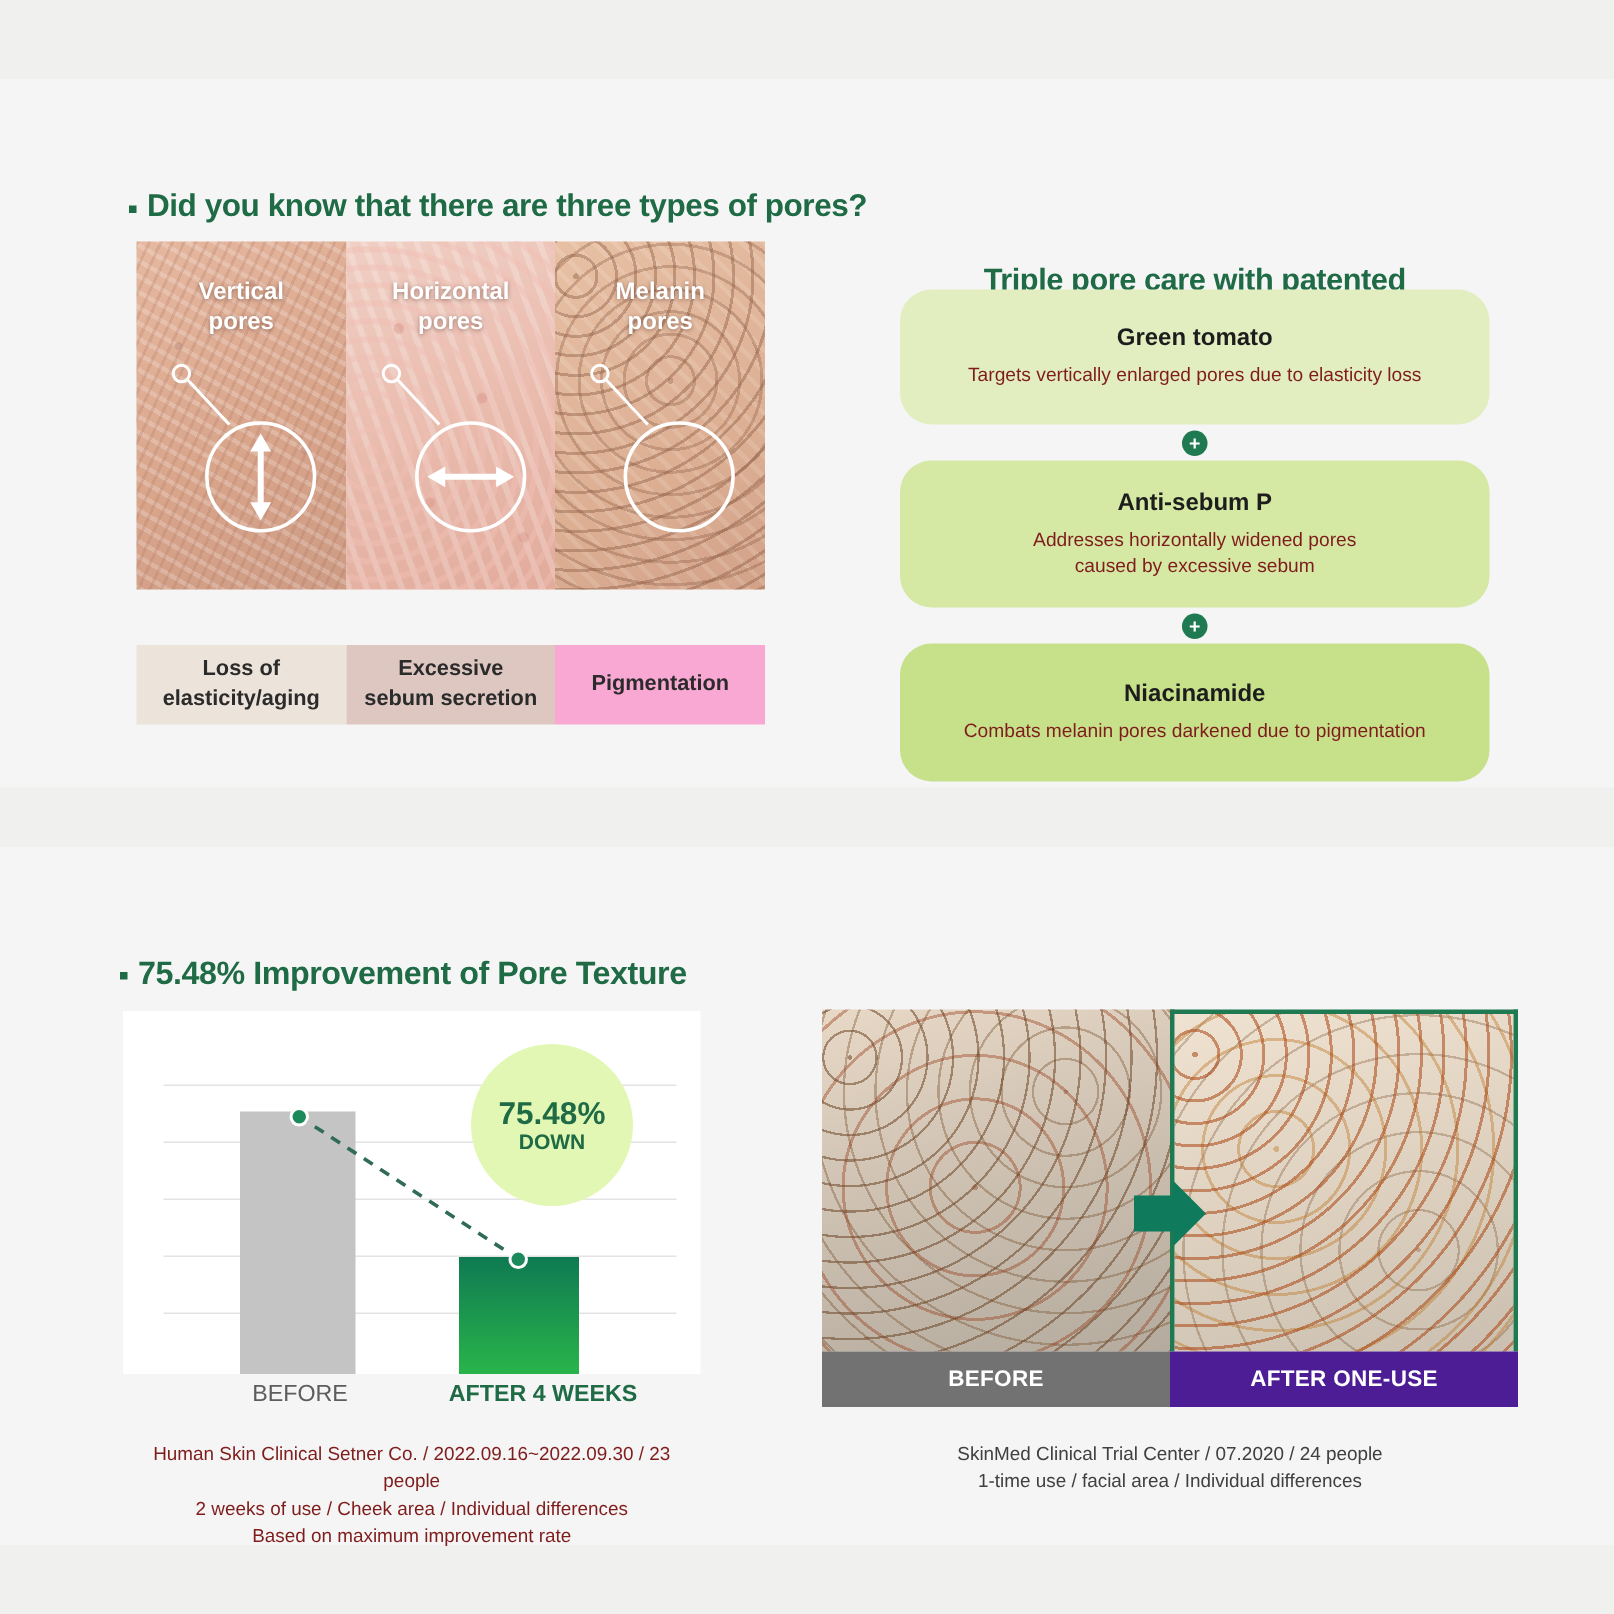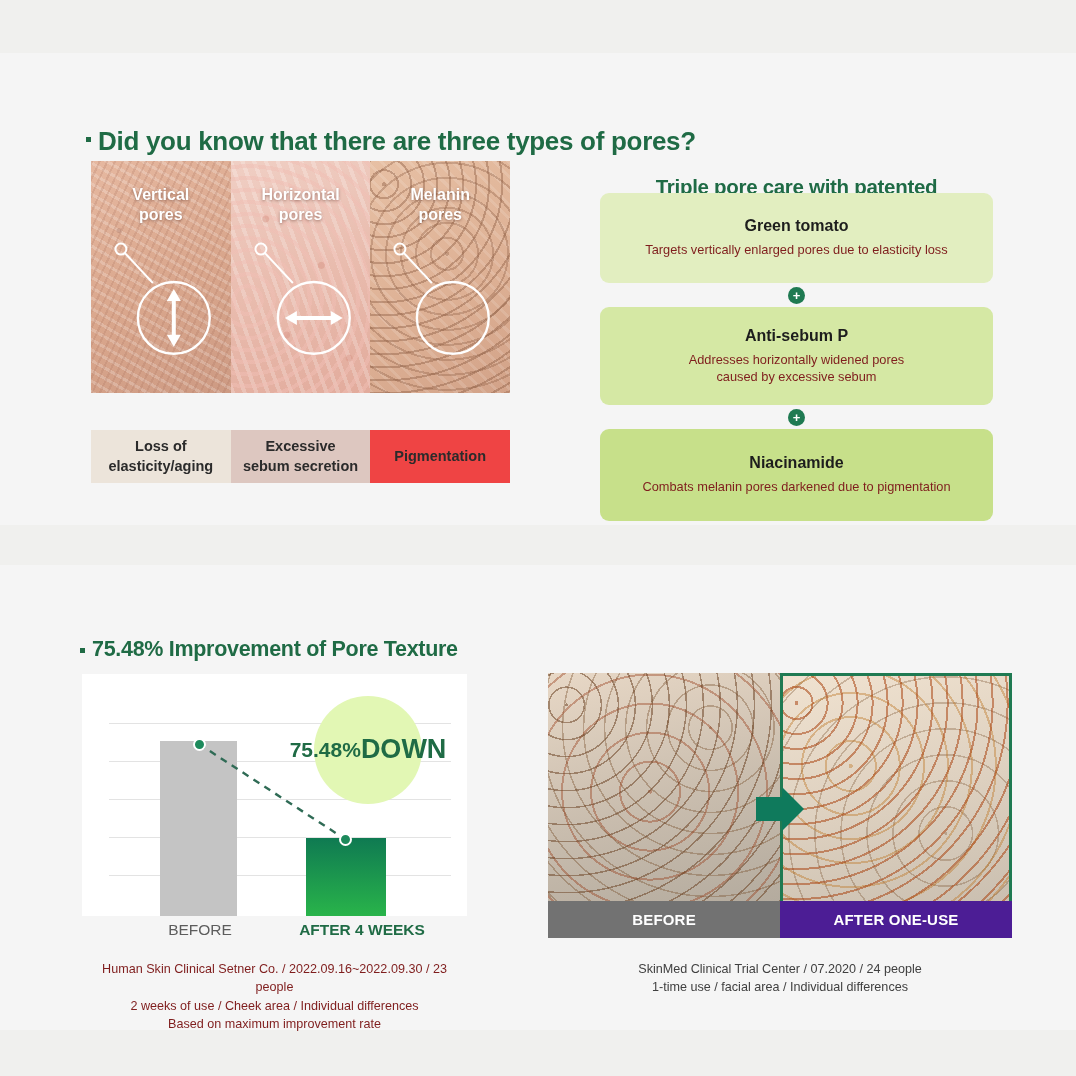--- a/index.html
+++ b/index.html
@@ -24,21 +24,21 @@
   .heading{
     color:#1f6b45;
     font-weight:bold;
     letter-spacing:-0.3px;
     display:flex;align-items:flex-start;
   }
   .bullet-sq{
     display:inline-block;width:5px;height:5px;background:#1f6b45;
     margin-right:7px;margin-top:11px;flex:none;
   }
-  #pores-heading{left:86px;top:126px;font-size:26px;}
+  #pores-heading{left:86px;top:126px;font-size:21px;}
   #improve-heading{left:80px;top:637px;font-size:21.5px;}
   #triple-heading{
     left:600px;top:126px;width:393px;text-align:center;
     color:#1f6b45;font-weight:bold;font-size:20.5px;line-height:1.26;
     letter-spacing:-0.3px;
     margin-top:48px;
   }
 
   
   #pore-strip{left:91px;top:161px;width:419px;height:322px;display:flex;}
@@ -76,26 +76,26 @@
     text-shadow:0 1px 3px rgba(90,50,40,.55);
   }
   .pore-svg{position:absolute;left:0;top:0;width:100%;height:100%;}
   .pore-cap{
     flex:1;display:flex;align-items:center;justify-content:center;text-align:center;
     font-weight:bold;font-size:14.5px;line-height:1.32;color:#2b2b2b;
     padding:0 6px;box-sizing:border-box;
   }
   .pore-col:nth-child(1) .pore-cap{background:#ece4da;}
   .pore-col:nth-child(2) .pore-cap{background:#ddc7c0;}
-  .pore-col:nth-child(3) .pore-cap{background:#ef4444;text-align:right;}
+  .pore-col:nth-child(3) .pore-cap{background:#f9a8d4;text-align:right;}
 
   
   #ingredients{left:600px;top:193px;width:393px;}
   .ing-card{
-    border-radius:9px;text-align:center;box-sizing:border-box;
+    border-radius:21px;text-align:center;box-sizing:border-box;
     display:flex;flex-direction:column;align-items:center;justify-content:center;
   }
   .ing-card.c0{background:#e2eec0;height:90px;}
   .ing-card.c1{background:#d5e8a4;height:98px;}
   .ing-card.c2{background:#c7e08a;height:92px;}
   .ing-name{font-weight:bold;font-size:16px;color:#1d1d1d;margin-bottom:6px;}
   .ing-desc{font-size:12.8px;color:#7f1d1d;line-height:1.35;}
   .plus-wrap{height:24px;display:flex;align-items:center;justify-content:center;}
   .plus{
     width:17px;height:17px;border-radius:50%;background:#1f7a52;color:#fff;
@@ -108,25 +108,25 @@
   .gridline{position:absolute;left:27px;right:16px;height:1px;background:#e3e3e3;}
   .bar{position:absolute;bottom:0;}
   .bar-before{left:78px;width:77px;height:175px;background:#c4c4c4;}
   .bar-after{left:224px;width:80px;height:78px;background:linear-gradient(180deg,#0f7a52,#29b44a);}
   .dot{
     position:absolute;width:13px;height:13px;border-radius:50%;
     background:#1d8a5c;border:2.5px solid #fff;box-sizing:border-box;
   }
   .badge{
     position:absolute;left:232px;top:22px;width:108px;height:108px;border-radius:50%;
-    background:#e2f7b4;display:flex;flex-direction:row;align-items:center;justify-content:center;
+    background:#e2f7b4;display:flex;flex-direction:column;align-items:center;justify-content:center;
     color:#1f6b45;font-weight:bold;line-height:1.1;
   }
   .badge .b1{font-size:21px;}
-  .badge .b2{font-size:27px;}
+  .badge .b2{font-size:14px;}
   .axis-labels{position:absolute;left:82px;top:921px;width:385px;}
   .axis-lab{position:absolute;font-weight:bold;}
   .lab-before{left:38px;width:160px;text-align:center;color:#5d5d5d;font-size:15.5px;font-weight:normal;}
   .lab-after{left:180px;width:200px;text-align:center;color:#1f6b45;font-size:15.5px;}
   .footnote{
     position:absolute;text-align:center;color:#7f1d1d;font-size:12.6px;line-height:1.45;
   }
   #foot-left{left:82px;top:960px;width:385px;}
   #foot-right{left:548px;top:960px;width:464px;color:#404040;}
 

